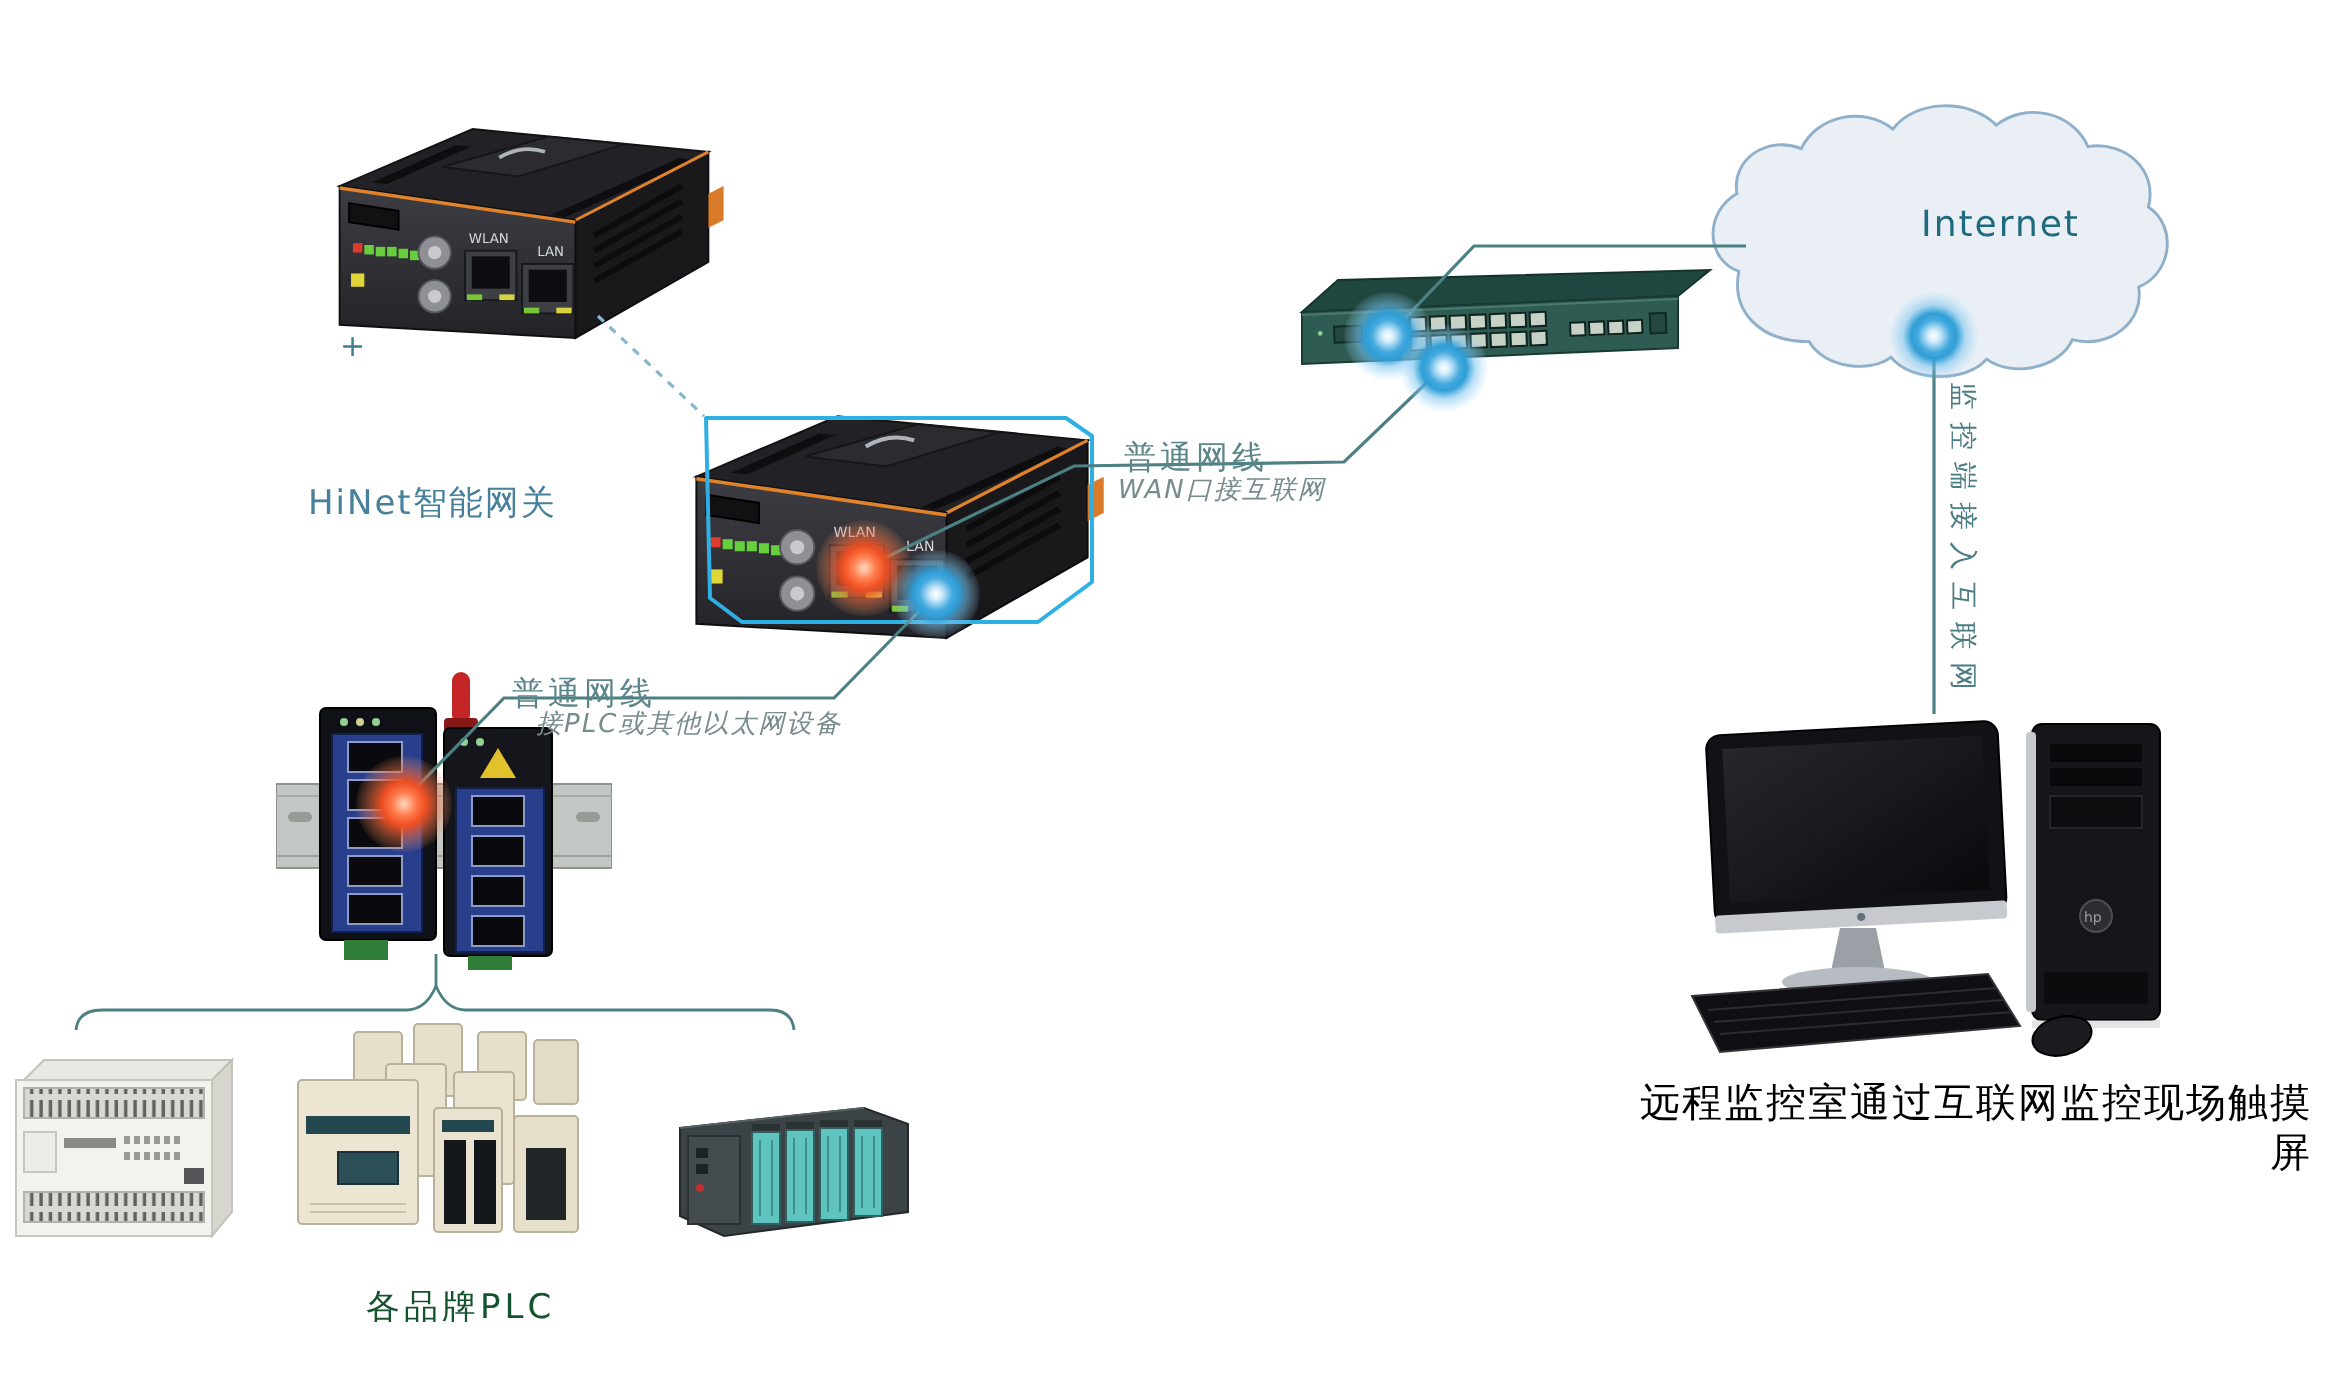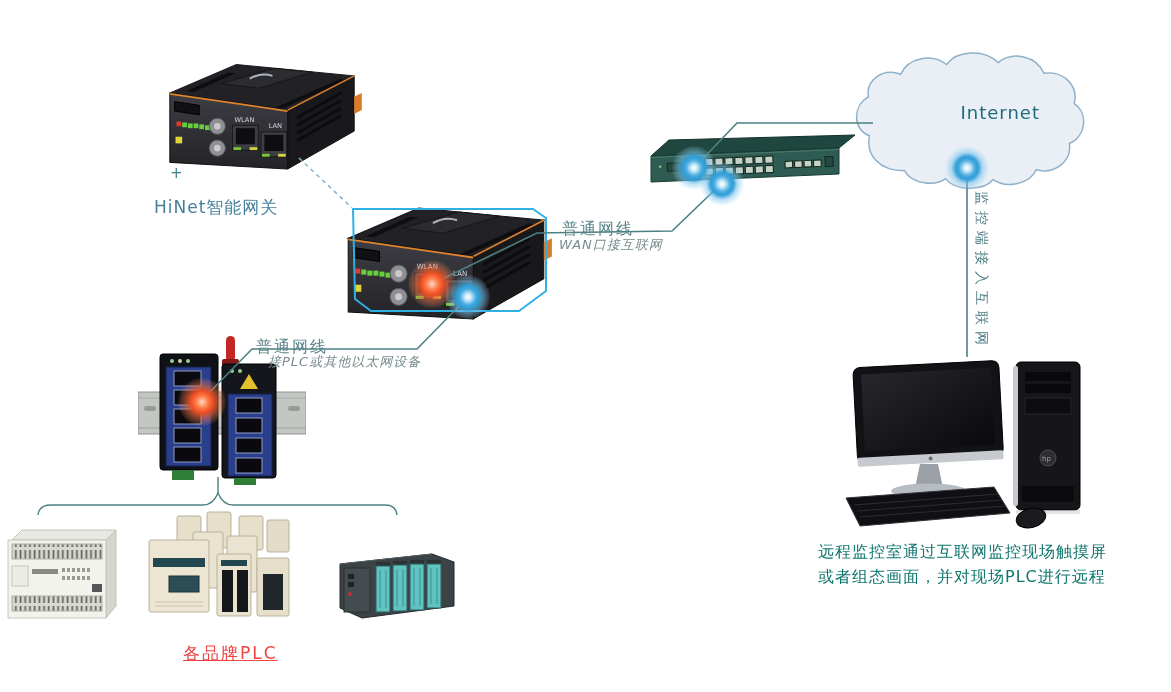--- a/index.html
+++ b/index.html
@@ -1,25 +1,25 @@
 <!DOCTYPE html>
 <html><head>
 <meta charset="utf-8">
 <style>
   html,body{margin:0;padding:0;background:#ffffff;}
   .stage{position:relative;width:1171px;height:692px;background:#fff;overflow:hidden;
          font-family:"DejaVu Sans","Liberation Sans",sans-serif;}
   .abs{position:absolute;}
-  .lbl-title{font-size:17px;color:#47809a;letter-spacing:1px;}
+  .lbl-title{font-size:17px;color:#47809a;letter-spacing:1px;margin-top:44px;}
   .lbl-big{font-size:16px;color:#5d868b;letter-spacing:2px;margin-top:13px;}
   .lbl-sub{font-size:13px;color:#788b8d;letter-spacing:1px;font-style:italic;}
   .lbl-internet{font-size:18px;color:#1f6a7e;letter-spacing:1px;text-align:right;}
   .lbl-plus{font-size:15px;color:#3f7f8f;}
-  .lbl-plc{font-size:17px;color:#ef4444;letter-spacing:2px;text-decoration:underline;}
-  .note{font-size:16px;line-height:25px;color:#0f766e;text-align:left;letter-spacing:1px;}
+  .lbl-plc{font-size:17px;color:#14532d;letter-spacing:2px;}
+  .note{font-size:20px;line-height:25px;color:#000000;text-align:right;letter-spacing:1px;}
   .vlabel{font-size:14px;color:#4d7d84;letter-spacing:6px;white-space:nowrap;
           transform:rotate(90deg);transform-origin:0 0;}
   .glow{border-radius:50%;transform:translate(-50%,-50%);pointer-events:none;}
   .glow-blue{width:44px;height:44px;
     background:radial-gradient(circle,#ffffff 0%,#cdeafa 10%,#45aadf 26%,#2f9ed6 36%,
       rgba(120,195,238,0.55) 50%,rgba(150,210,245,0.22) 64%,rgba(150,210,245,0) 74%);}
   .glow-orange{width:48px;height:48px;
     background:radial-gradient(circle,#ffd9c2 0%,#ff7a49 18%,#ee4f22 32%,
       rgba(242,110,64,0.55) 48%,rgba(244,140,95,0.25) 62%,rgba(244,140,95,0) 74%);}
 </style>
@@ -313,16 +313,15 @@
   <div class="abs lbl-sub" style="left:268px;top:353px">接PLC或其他以太网设备</div>
 
   <div class="abs lbl-internet" style="left:900px;top:102px;width:140px">Internet</div>
 
   <div class="abs vlabel" style="left:990px;top:191px">监控端接入互联网</div>
 
   <div class="abs lbl-plc" style="left:183px;top:642px">各品牌PLC</div>
 
   <div class="abs note" style="left:818px;top:539px;width:338px">
     <span style="display:block">远程监控室通过互联网监控现场触摸屏</span>
-    <span style="display:block">或者组态画面，并对现场PLC进行远程</span>
   </div>
 
 </div>
 
 </body></html>

